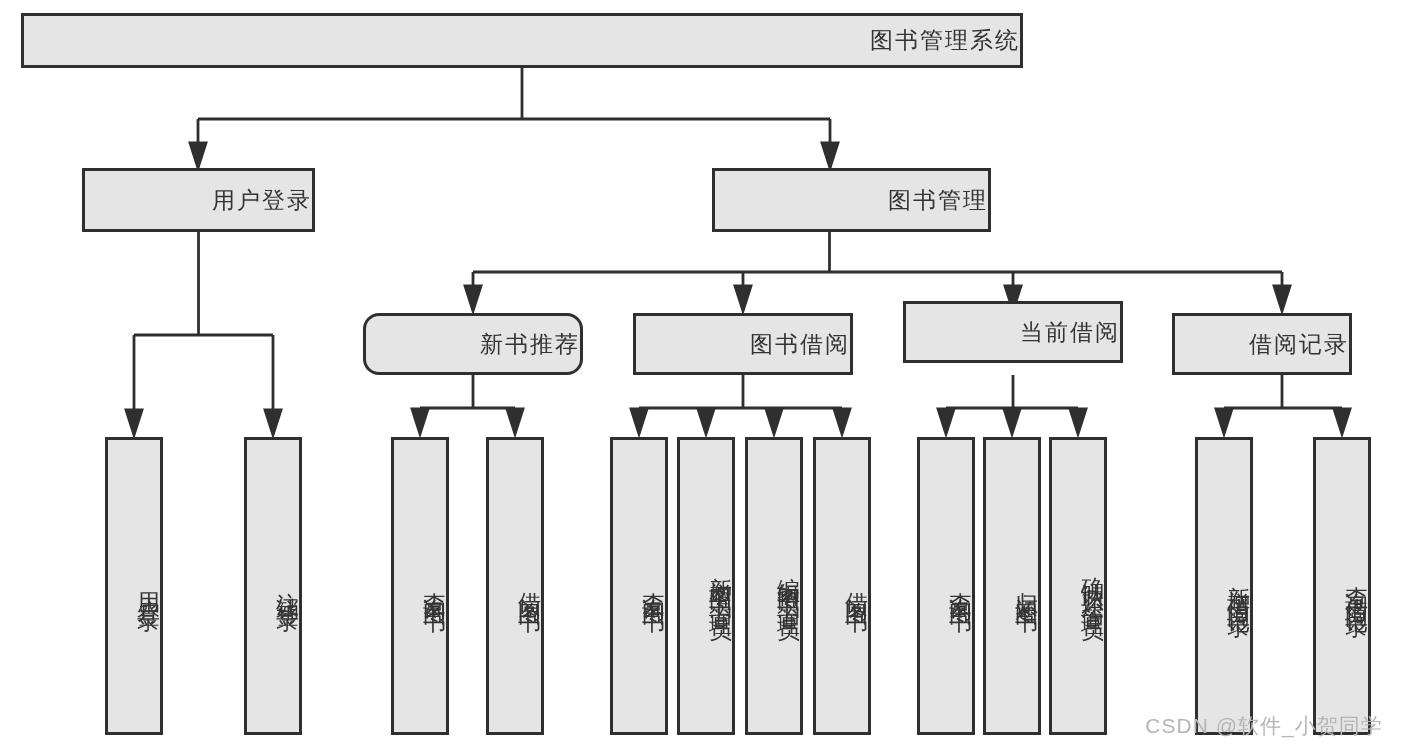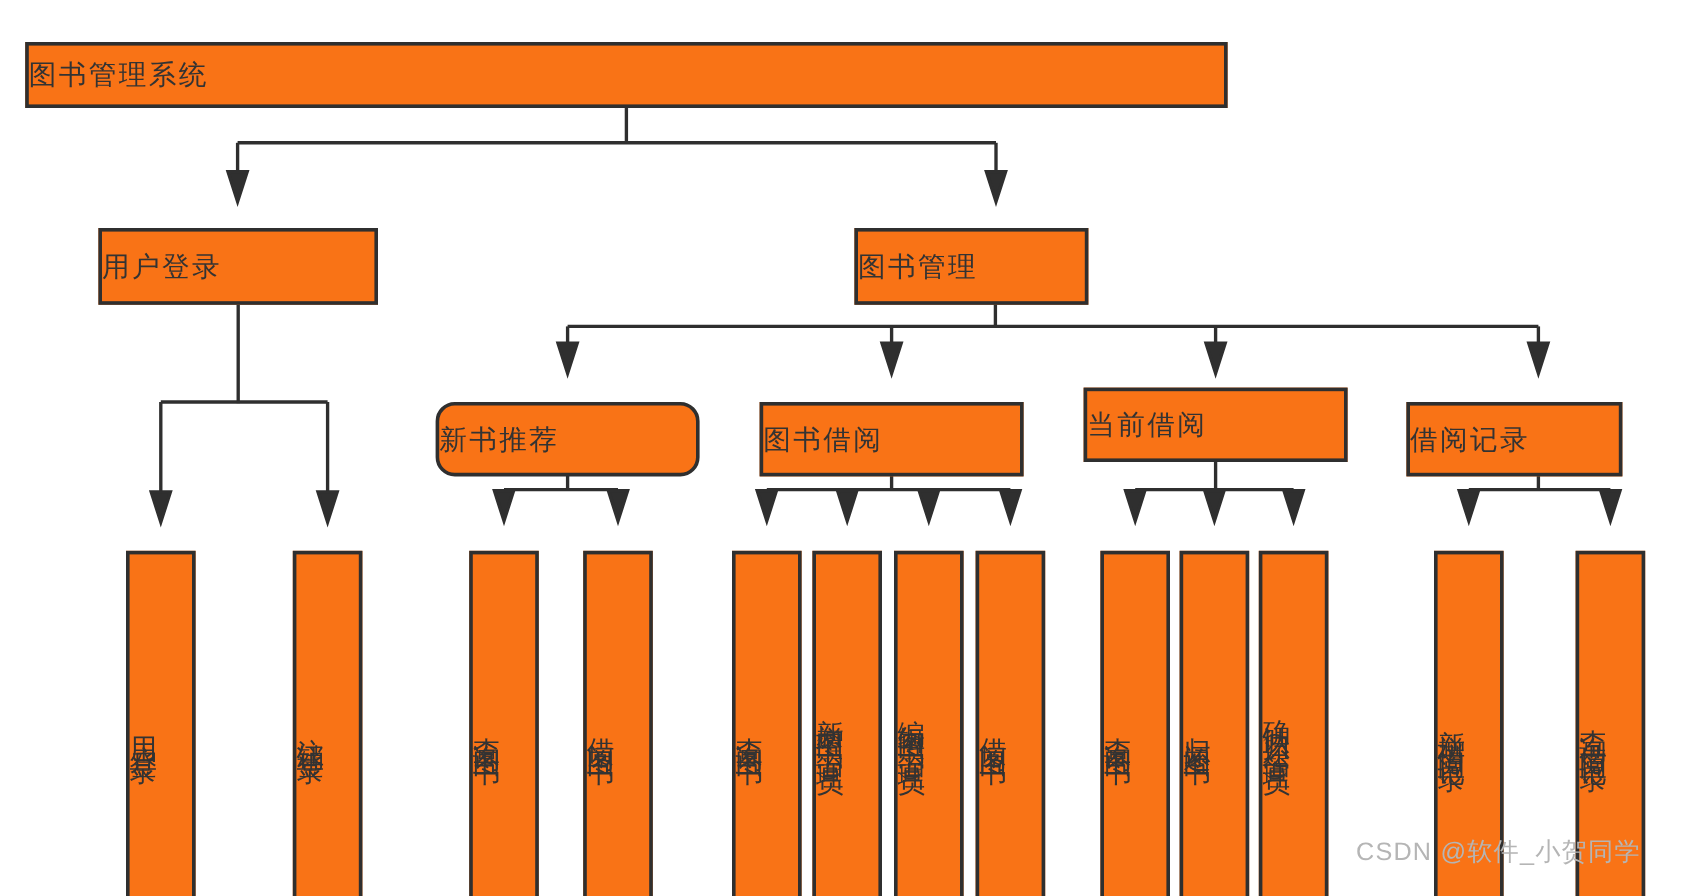--- a/index.html
+++ b/index.html
@@ -18,46 +18,45 @@
   .connectors {
     position: absolute;
     left: 0;
     top: 0;
     pointer-events: none;
   }
   .box {
     position: absolute;
     box-sizing: border-box;
     border: 3px solid #2f2f2f;
-    background: #f97316;
+    background: #e5e5e5;
     display: flex;
     align-items: center;
-    justify-content: flex-start;
+    justify-content: flex-end;
     color: #333333;
-    margin-top: 22px;
   }
   .hlabel {
     font-size: 23px;
     letter-spacing: 2px;
     white-space: nowrap;
   }
   .leaf .vlabel {
     writing-mode: vertical-rl;
     text-orientation: mixed;
     font-size: 23px;
     letter-spacing: 6px;
     line-height: 1;
     white-space: nowrap;
   }
   .watermark {
     position: absolute;
     left: 1130px;
-    top: 696px;
+    top: 712px;
     width: 268px;
-    text-align: left;
+    text-align: center;
     font-size: 21px;
     letter-spacing: 1px;
     color: #b5b5b5;
     white-space: nowrap;
   }
 </style>
 </head>
 <body>
 
 <div class="canvas">
@@ -129,21 +128,21 @@
     </g>
   </svg>
 
   <div class="box" style="left:21px; top:13px; width:1002px; height:55px;">
     <span class="hlabel">图书管理系统</span>
   </div>
 
   <div class="box" style="left:82px; top:168px; width:233px; height:64px;">
     <span class="hlabel">用户登录</span>
   </div>
-  <div class="box" style="left:712px; top:168px; width:195px; height:64px;">
+  <div class="box" style="left:712px; top:168px; width:279px; height:64px;">
     <span class="hlabel">图书管理</span>
   </div>
 
   <div class="box" style="left:363px; top:313px; width:220px; height:62px;border-radius:16px;">
     <span class="hlabel">新书推荐</span>
   </div>
   <div class="box" style="left:633px; top:313px; width:220px; height:62px;">
     <span class="hlabel">图书借阅</span>
   </div>
   <div class="box" style="left:903px; top:301px; width:220px; height:62px;">

